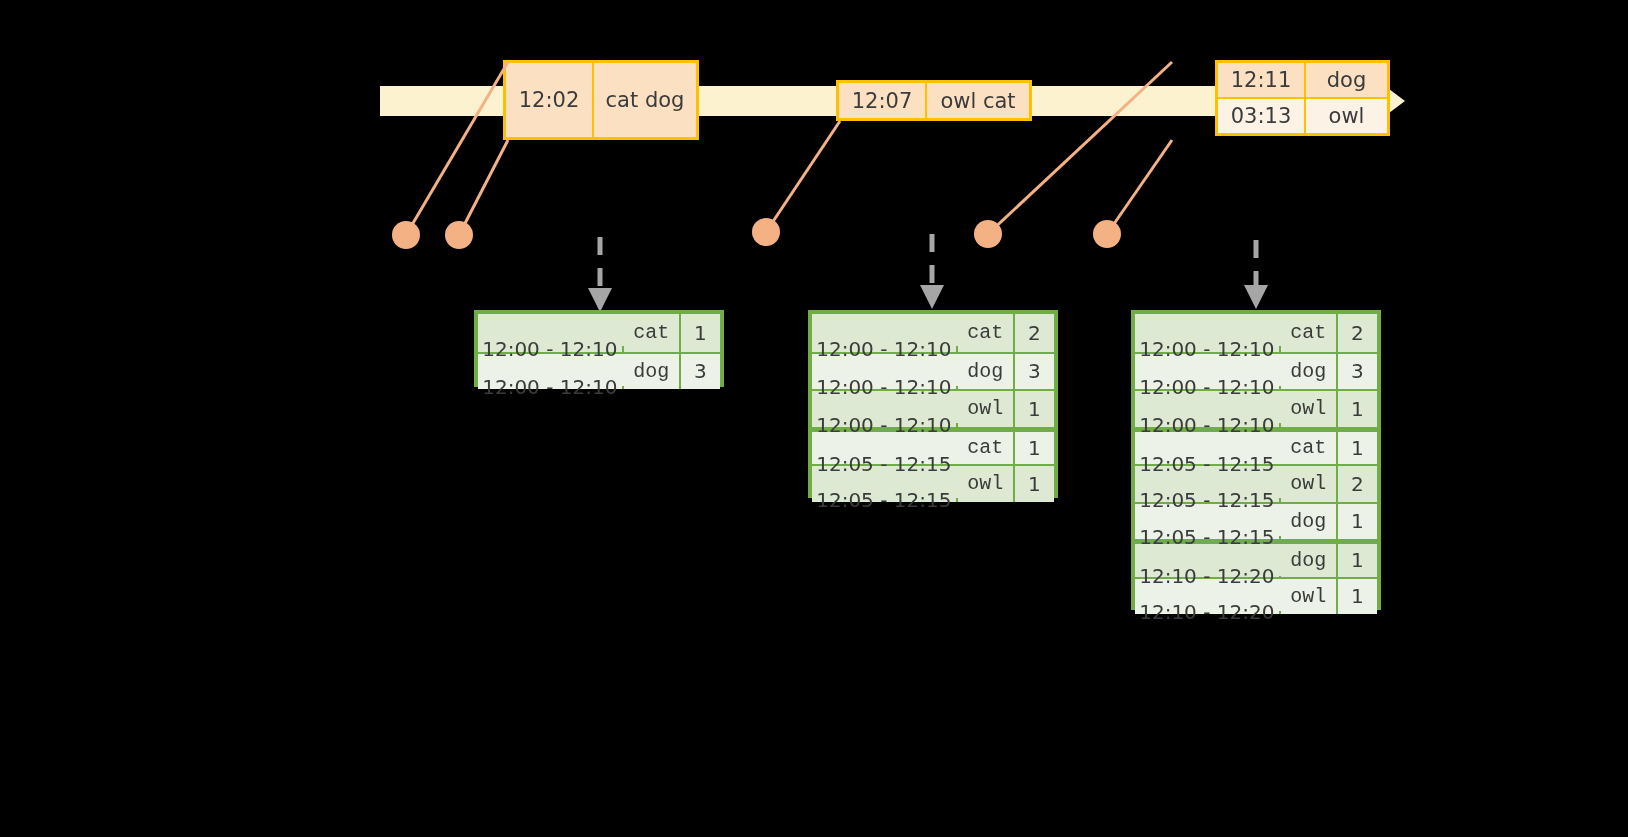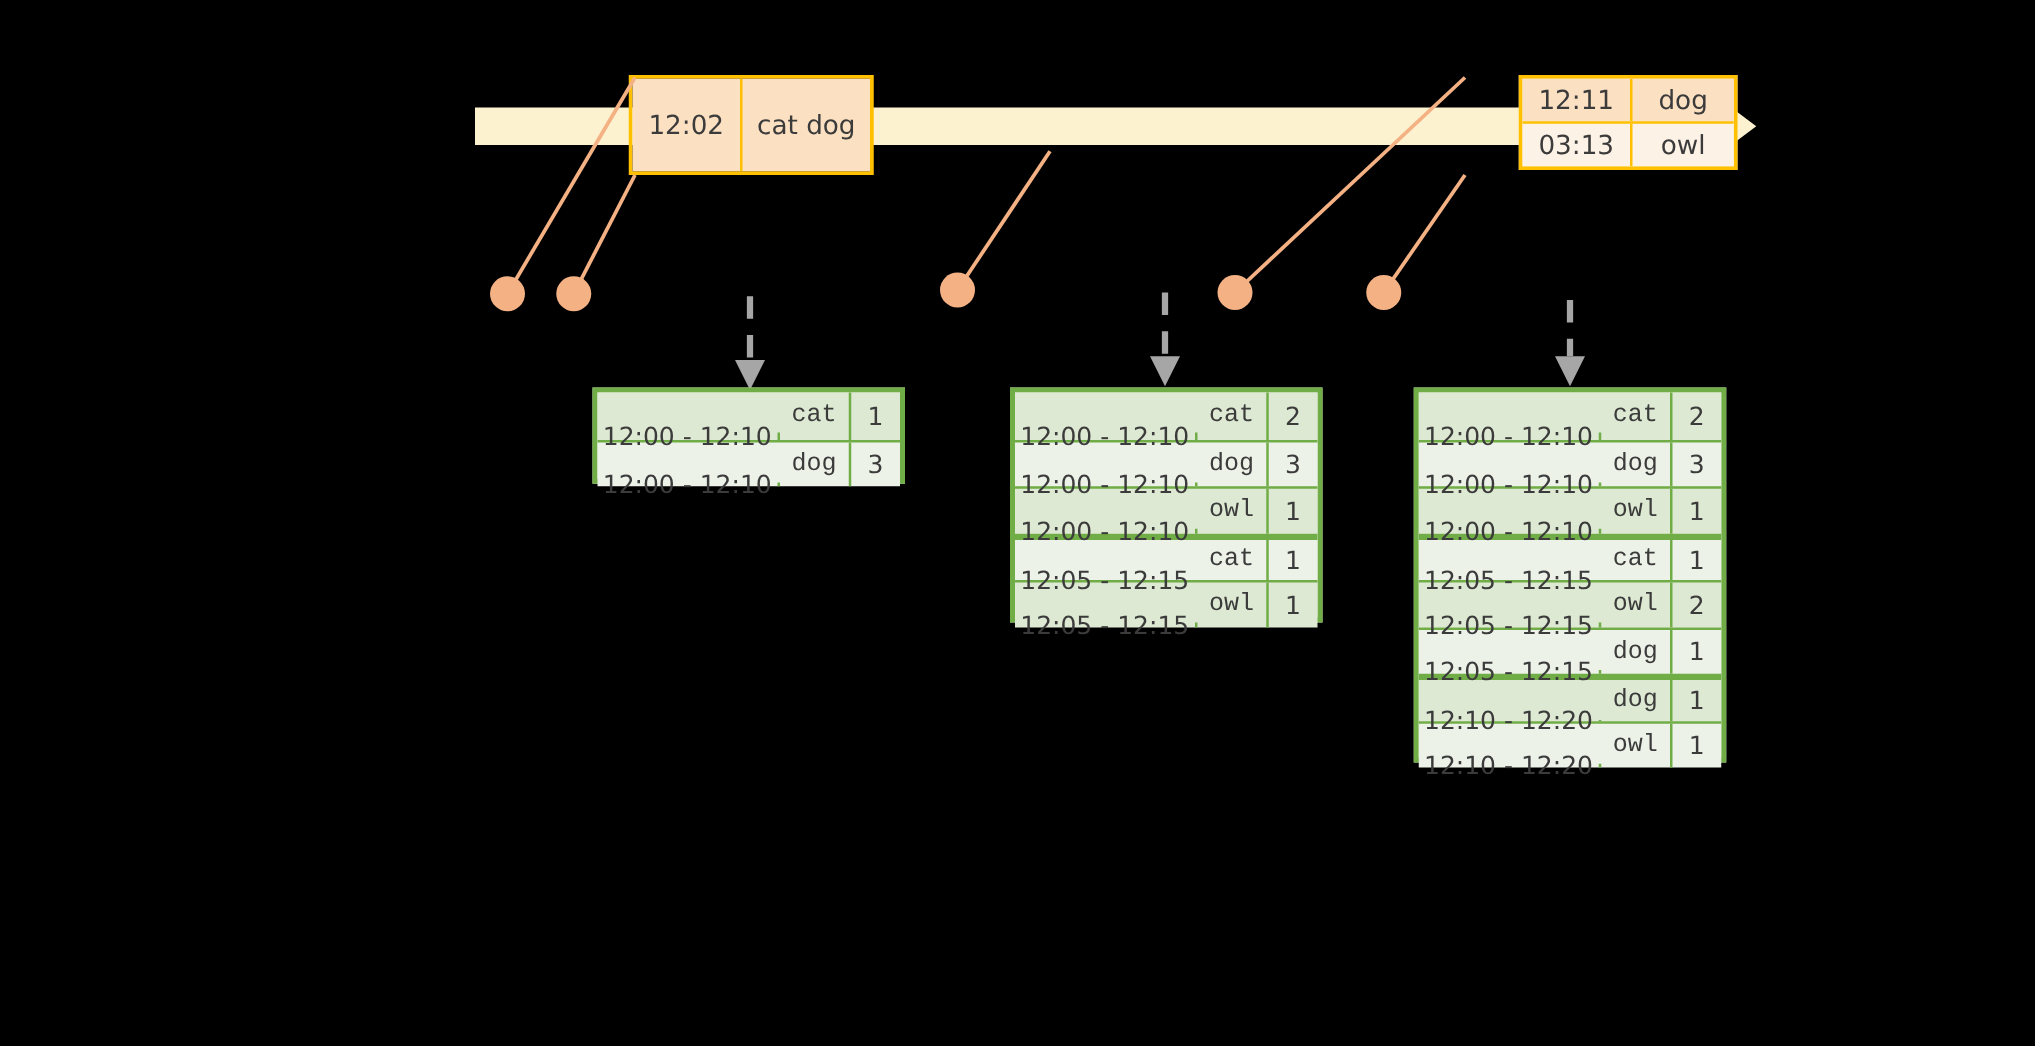--- a/index.html
+++ b/index.html
@@ -100,20 +100,26 @@
   <div class="tl-bar" style="left:380px;top:86px;width:985px;height:30px;"></div>
   <div class="tl-arrowhead" style="left:1365px;top:71px;"></div>
 
   <div class="evt-box" style="left:503px;top:60px;width:196px;height:80px;">
     <div class="evt-row shade-a">
       <div class="evt-time">12:02</div>
       <div class="evt-val">cat dog</div>
     </div>
   </div>
 
+  <div class="evt-box" style="left:836px;top:80px;width:196px;height:41px;">
+    <div class="evt-row shade-a">
+      <div class="evt-time">12:07</div>
+      <div class="evt-val">owl cat</div>
+    </div>
+  </div>
 
   <div class="evt-box" style="left:1168px;top:60px;width:175px;height:76px;margin-left:47px;">
     <div class="evt-row shade-a">
       <div class="evt-time">12:11</div>
       <div class="evt-val">dog</div>
     </div>
     <div class="evt-row shade-b">
       <div class="evt-time">03:13</div>
       <div class="evt-val">owl</div>
     </div>

